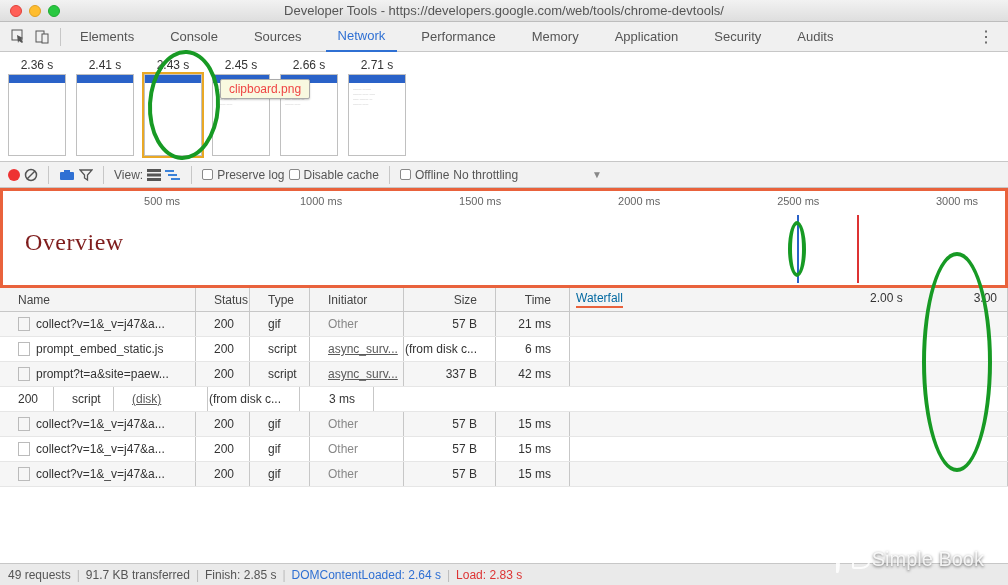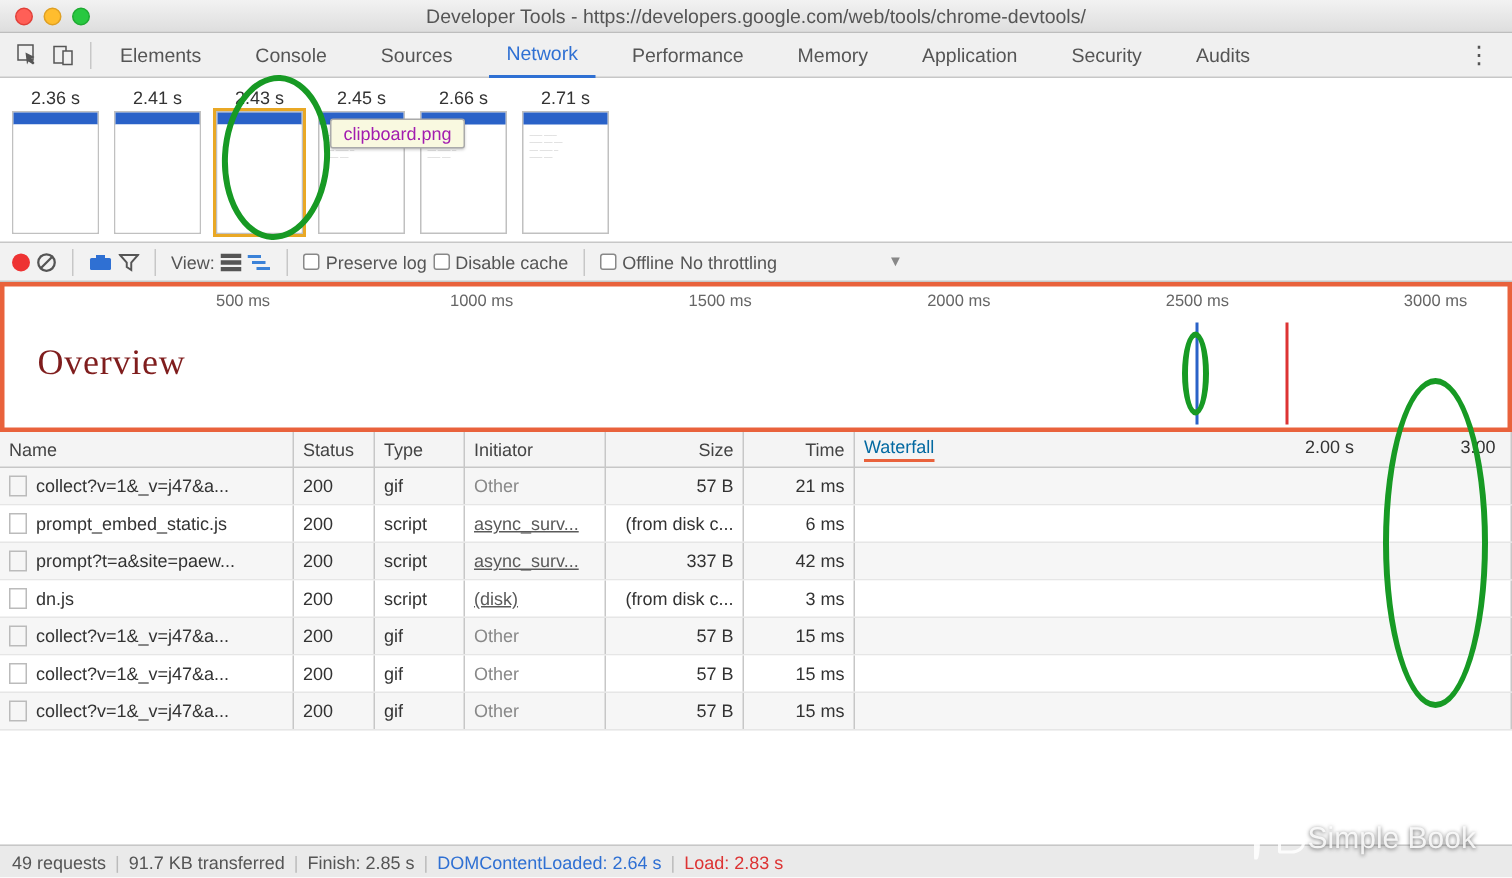--- a/index.html
+++ b/index.html
@@ -71,21 +71,21 @@
   .frame .thumb .body{flex:1;padding:4px;font-size:4px;line-height:5px;color:#bbb;overflow:hidden;}
   .frame .thumb .body.blank{background:#fff;}
   .frame.sel .thumb{outline:2px solid #e9a825;}
   .green-ring{
     position:absolute;width:72px;height:110px;border:4px solid #179a24;border-radius:50%;
     left:148px;top:-2px;pointer-events:none;
     transform:rotate(3deg);
   }
   .tooltip{
     position:absolute;left:220px;top:27px;
-    background:#f9f9e0;border:1px solid #aaa;padding:2px 8px;font-size:12px;color:#a21caf;
+    background:#f9f9e0;border:1px solid #aaa;padding:2px 8px;font-size:12px;color:#ef4444;
     border-radius:2px;box-shadow:0 1px 2px rgba(0,0,0,.2);
   }
 
   
   .toolbar{
     height:26px;border-bottom:1px solid var(--border);
     display:flex;align-items:center;gap:4px;padding:0 8px;background:#f2f2f2;
     font-size:12px;color:#555;
   }
   .rec{width:12px;height:12px;border-radius:50%;background:#e33;}
@@ -111,21 +111,21 @@
     position:absolute;width:18px;height:56px;border:4px solid #179a24;border-radius:50%;
     pointer-events:none;
   }
 
   
   .net-table-wrap{position:relative;}
   .net-head{
     display:flex;border-bottom:1px solid var(--border);background:#f4f4f4;height:24px;align-items:center;font-size:12px;color:#444;
   }
   .net-head > div, .net-row > div{
-    border-right:1px solid var(--border);padding:0 6px;height:24px;display:flex;align-items:center;overflow:hidden;white-space:nowrap;text-overflow:ellipsis;
+    border-right:1px solid var(--border);padding:0 18px;height:24px;display:flex;align-items:center;overflow:hidden;white-space:nowrap;text-overflow:ellipsis;
   }
   .c-name{width:196px;}
   .c-status{width:54px;}
   .c-type{width:60px;}
   .c-init{width:94px;}
   .c-size{width:92px;justify-content:flex-end;}
   .c-time{width:74px;justify-content:flex-end;}
   .c-wf{flex:1;border-right:none;padding:0;position:relative;}
   .net-row{display:flex;border-bottom:1px solid #e6e6e6;font-size:12px;color:#333;background:#fff;}
   .net-row:nth-child(odd){background:#f6f6f6;}
@@ -371,24 +371,20 @@
         <div class="c-status">200</div>
         <div class="c-type">script</div>
         <div class="c-init">
           <span class="lnk">async_surv...</span>
         </div>
         <div class="c-size">337 B</div>
         <div class="c-time">42 ms</div>
         <div class="c-wf"></div>
       </div>
       <div class="net-row">
-        <div class="c-name">
-          <span class="page-icon"></span>
-          <span>dn.js</span>
-        </div>
         <div class="c-status">200</div>
         <div class="c-type">script</div>
         <div class="c-init">
           <span class="lnk">(disk)</span>
         </div>
         <div class="c-size">(from disk c...</div>
         <div class="c-time">3 ms</div>
         <div class="c-wf"></div>
       </div>
       <div class="net-row">

